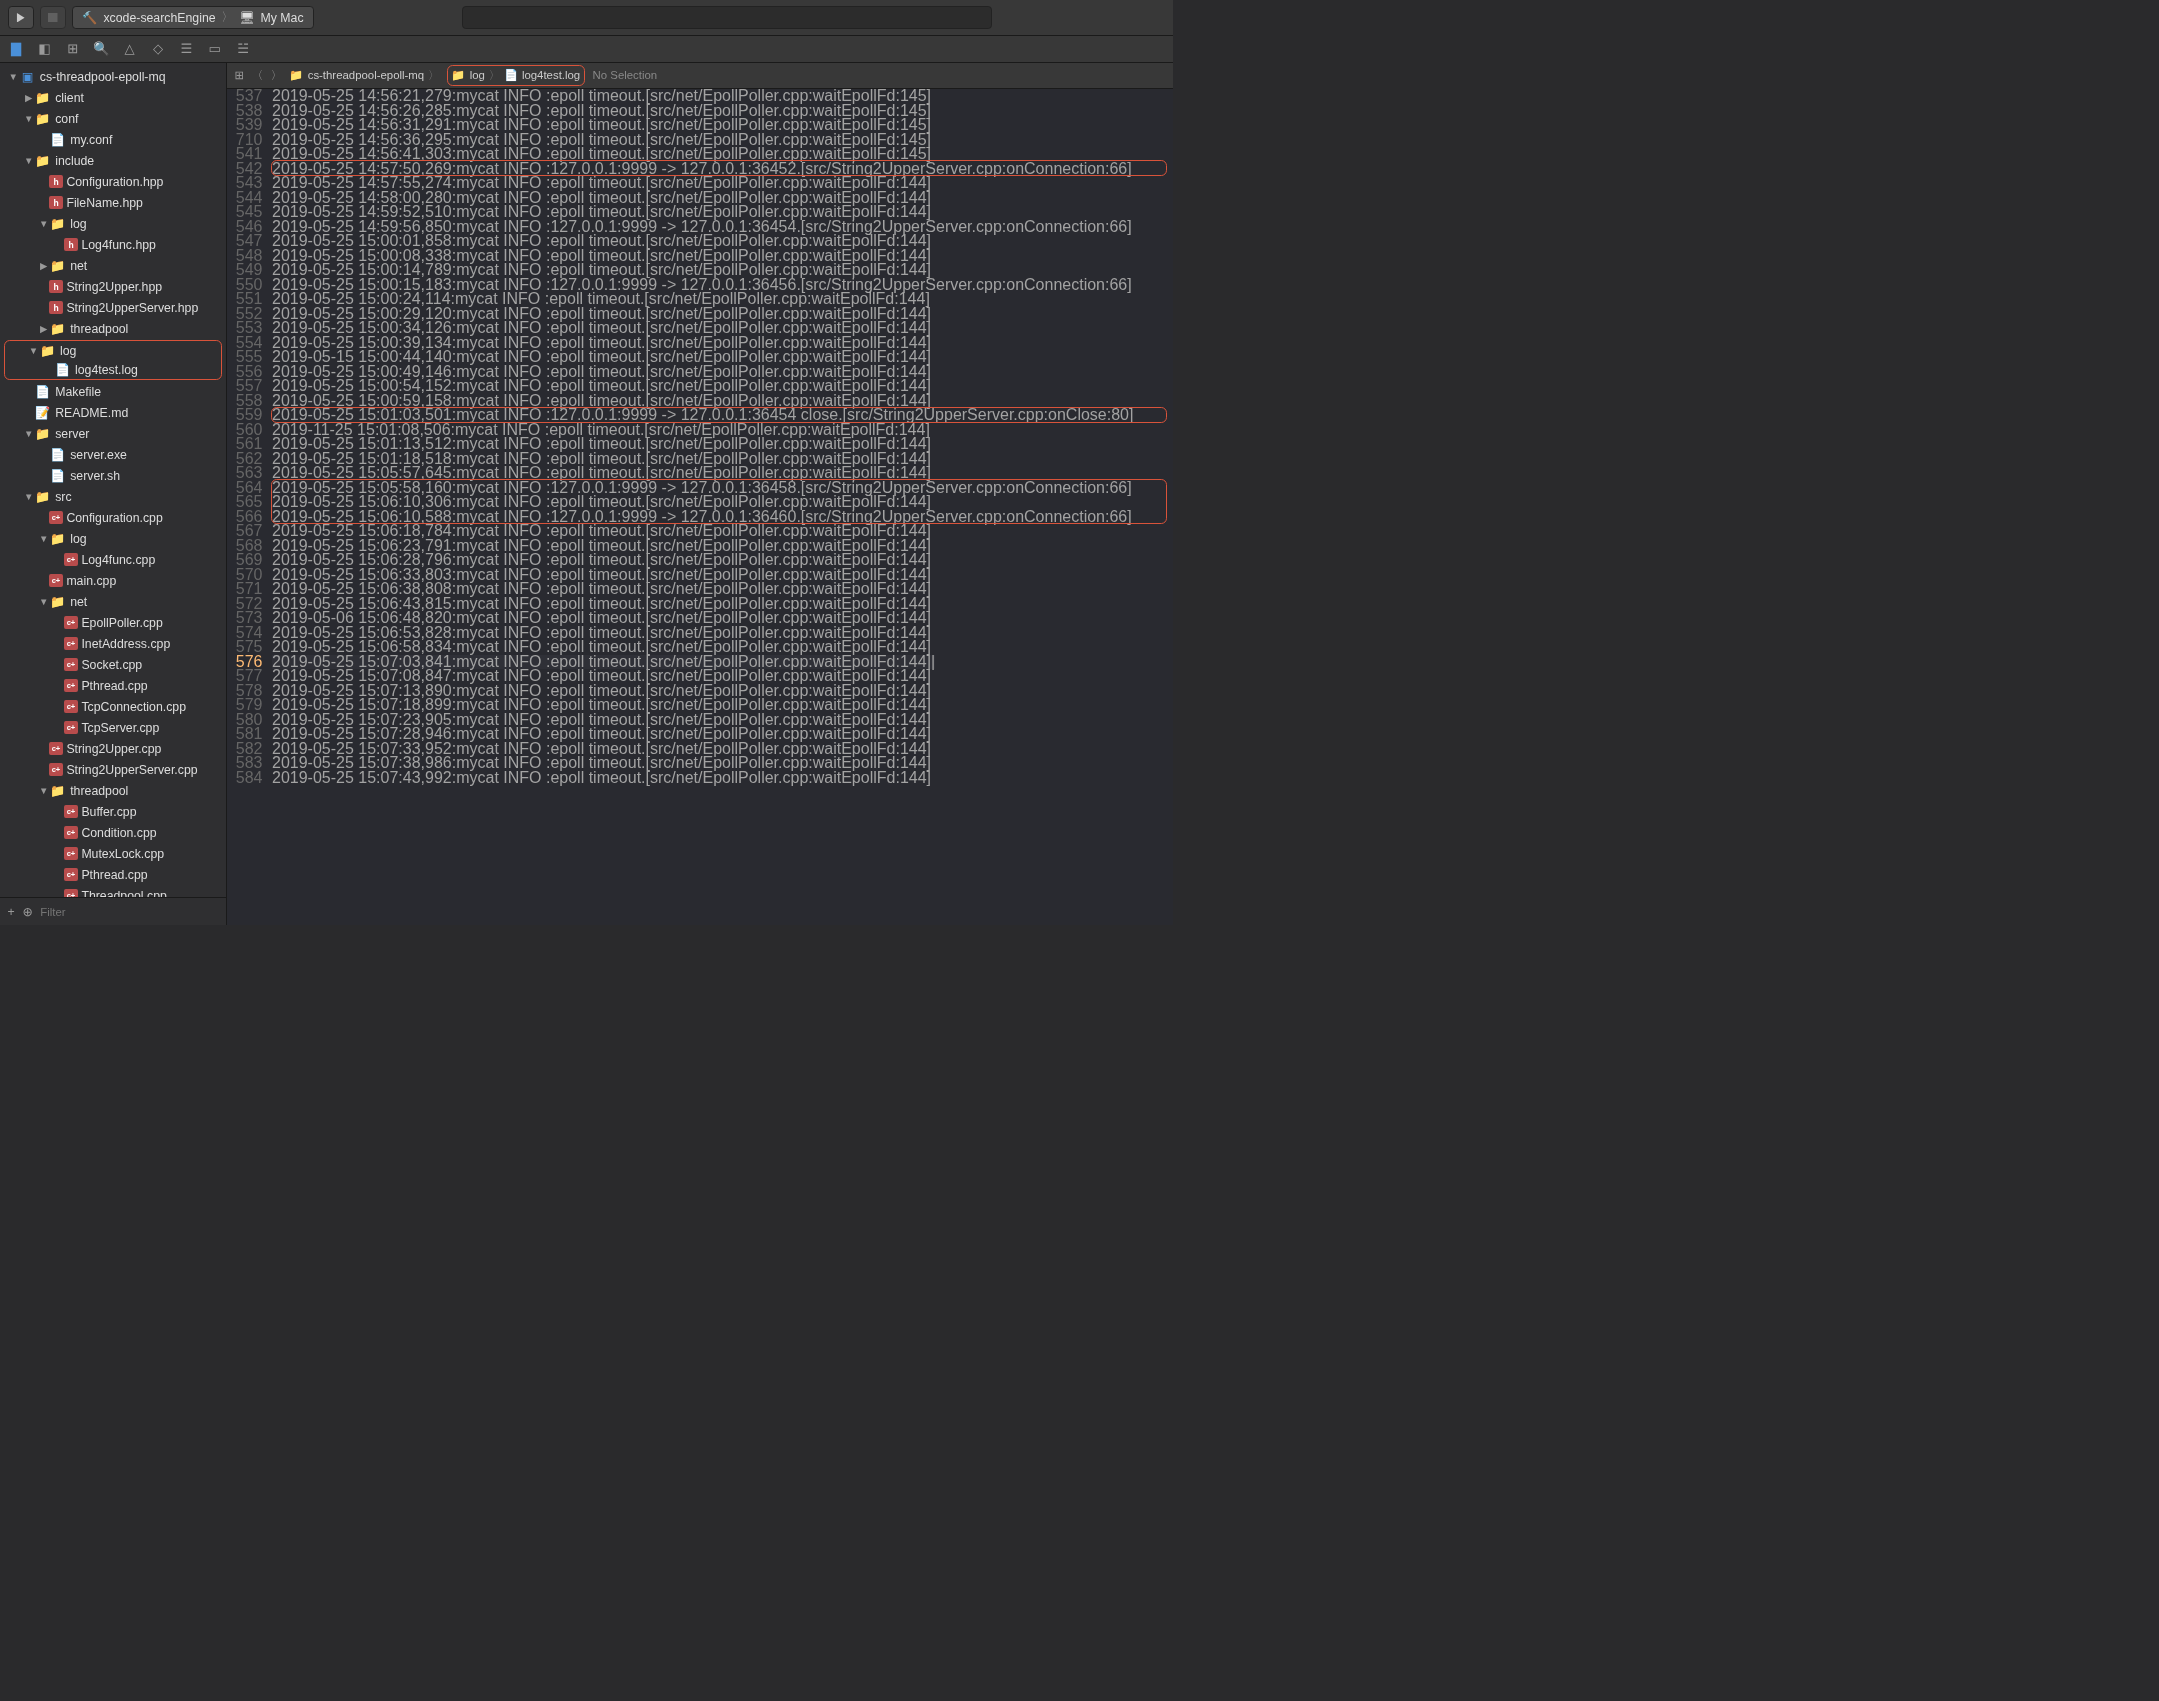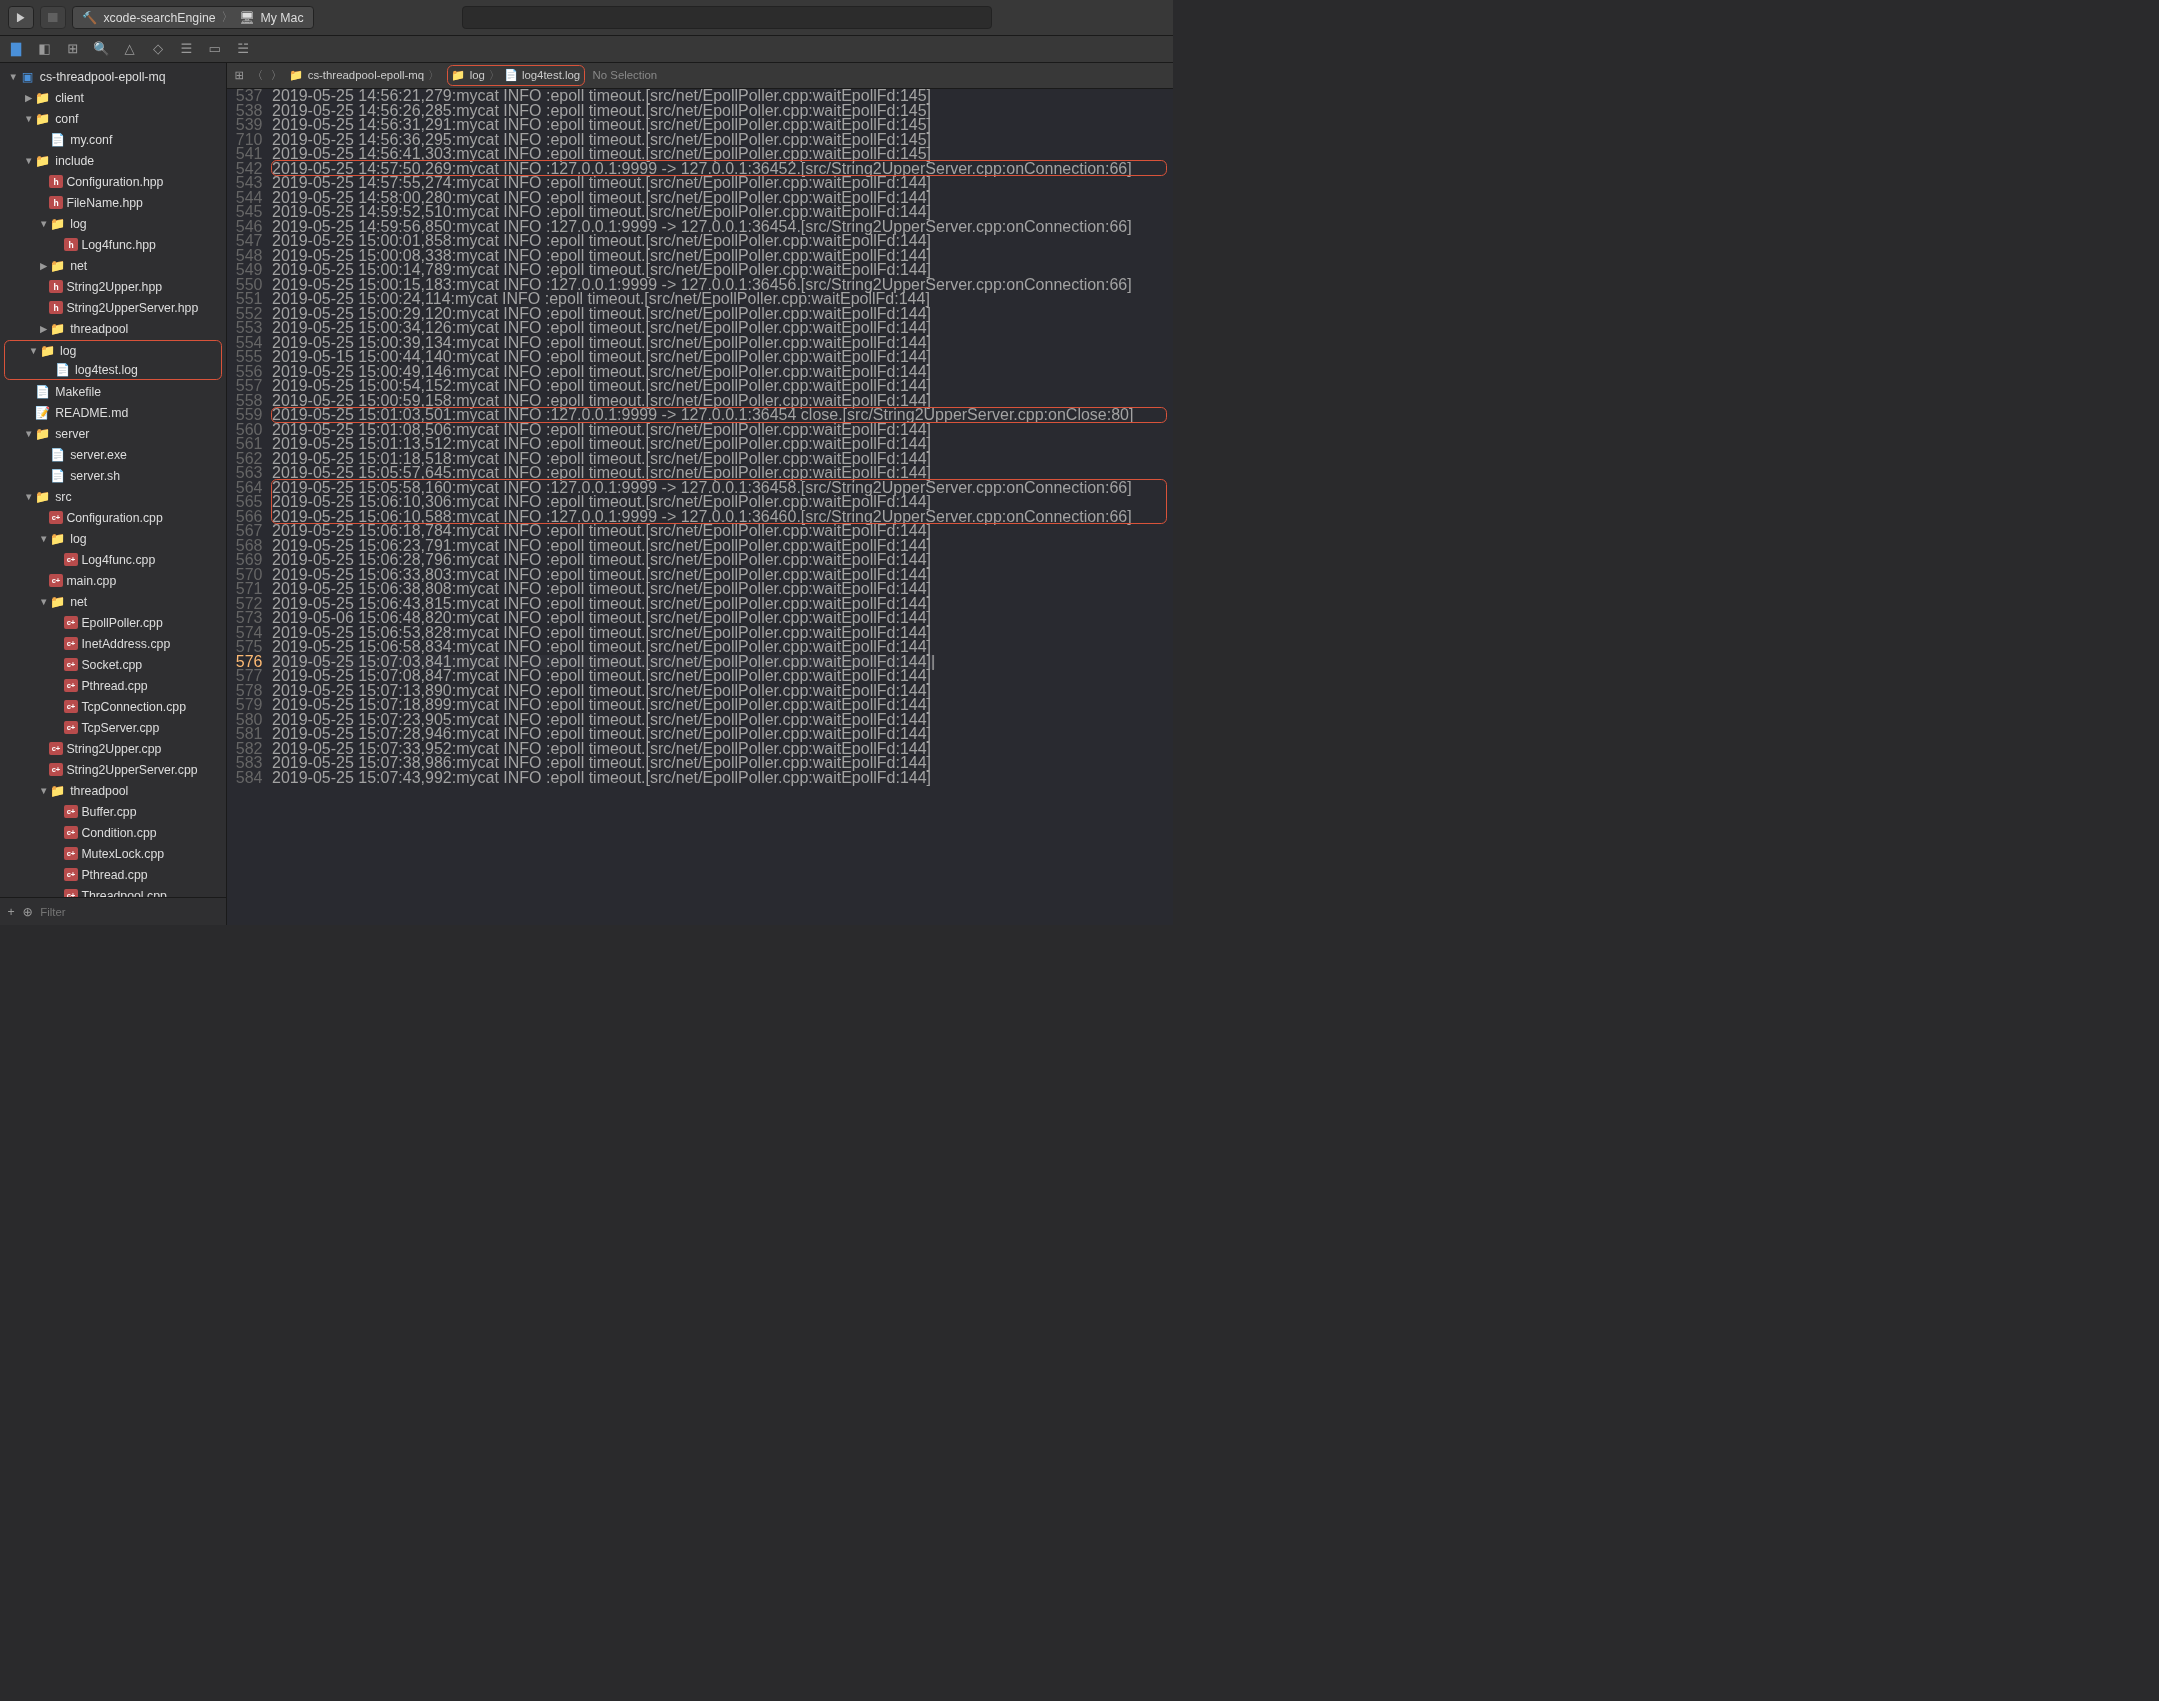--- a/index.html
+++ b/index.html
@@ -393,21 +393,21 @@
         <div class="line">
           <div class="gutter">558</div>
           <div class="txt">2019-05-25 15:00:59,158:mycat INFO :epoll timeout.[src/net/EpollPoller.cpp:waitEpollFd:144]</div>
         </div>
         <div class="line">
           <div class="gutter">559</div>
           <div class="txt">2019-05-25 15:01:03,501:mycat INFO :127.0.0.1:9999 -&gt; 127.0.0.1:36454 close.[src/String2UpperServer.cpp:onClose:80]</div>
         </div>
         <div class="line">
           <div class="gutter">560</div>
-          <div class="txt">2019-05-25 15:01:08,506:mycat INFO :epoll timeout.[src/net/EpollPoller.cpp:waitEpollFd:144]</div>
+          <div class="txt">2019-11-25 15:01:08,506:mycat INFO :epoll timeout.[src/net/EpollPoller.cpp:waitEpollFd:144]</div>
         </div>
         <div class="line">
           <div class="gutter">561</div>
           <div class="txt">2019-05-25 15:01:13,512:mycat INFO :epoll timeout.[src/net/EpollPoller.cpp:waitEpollFd:144]</div>
         </div>
         <div class="line">
           <div class="gutter">562</div>
           <div class="txt">2019-05-25 15:01:18,518:mycat INFO :epoll timeout.[src/net/EpollPoller.cpp:waitEpollFd:144]</div>
         </div>
         <div class="line">

